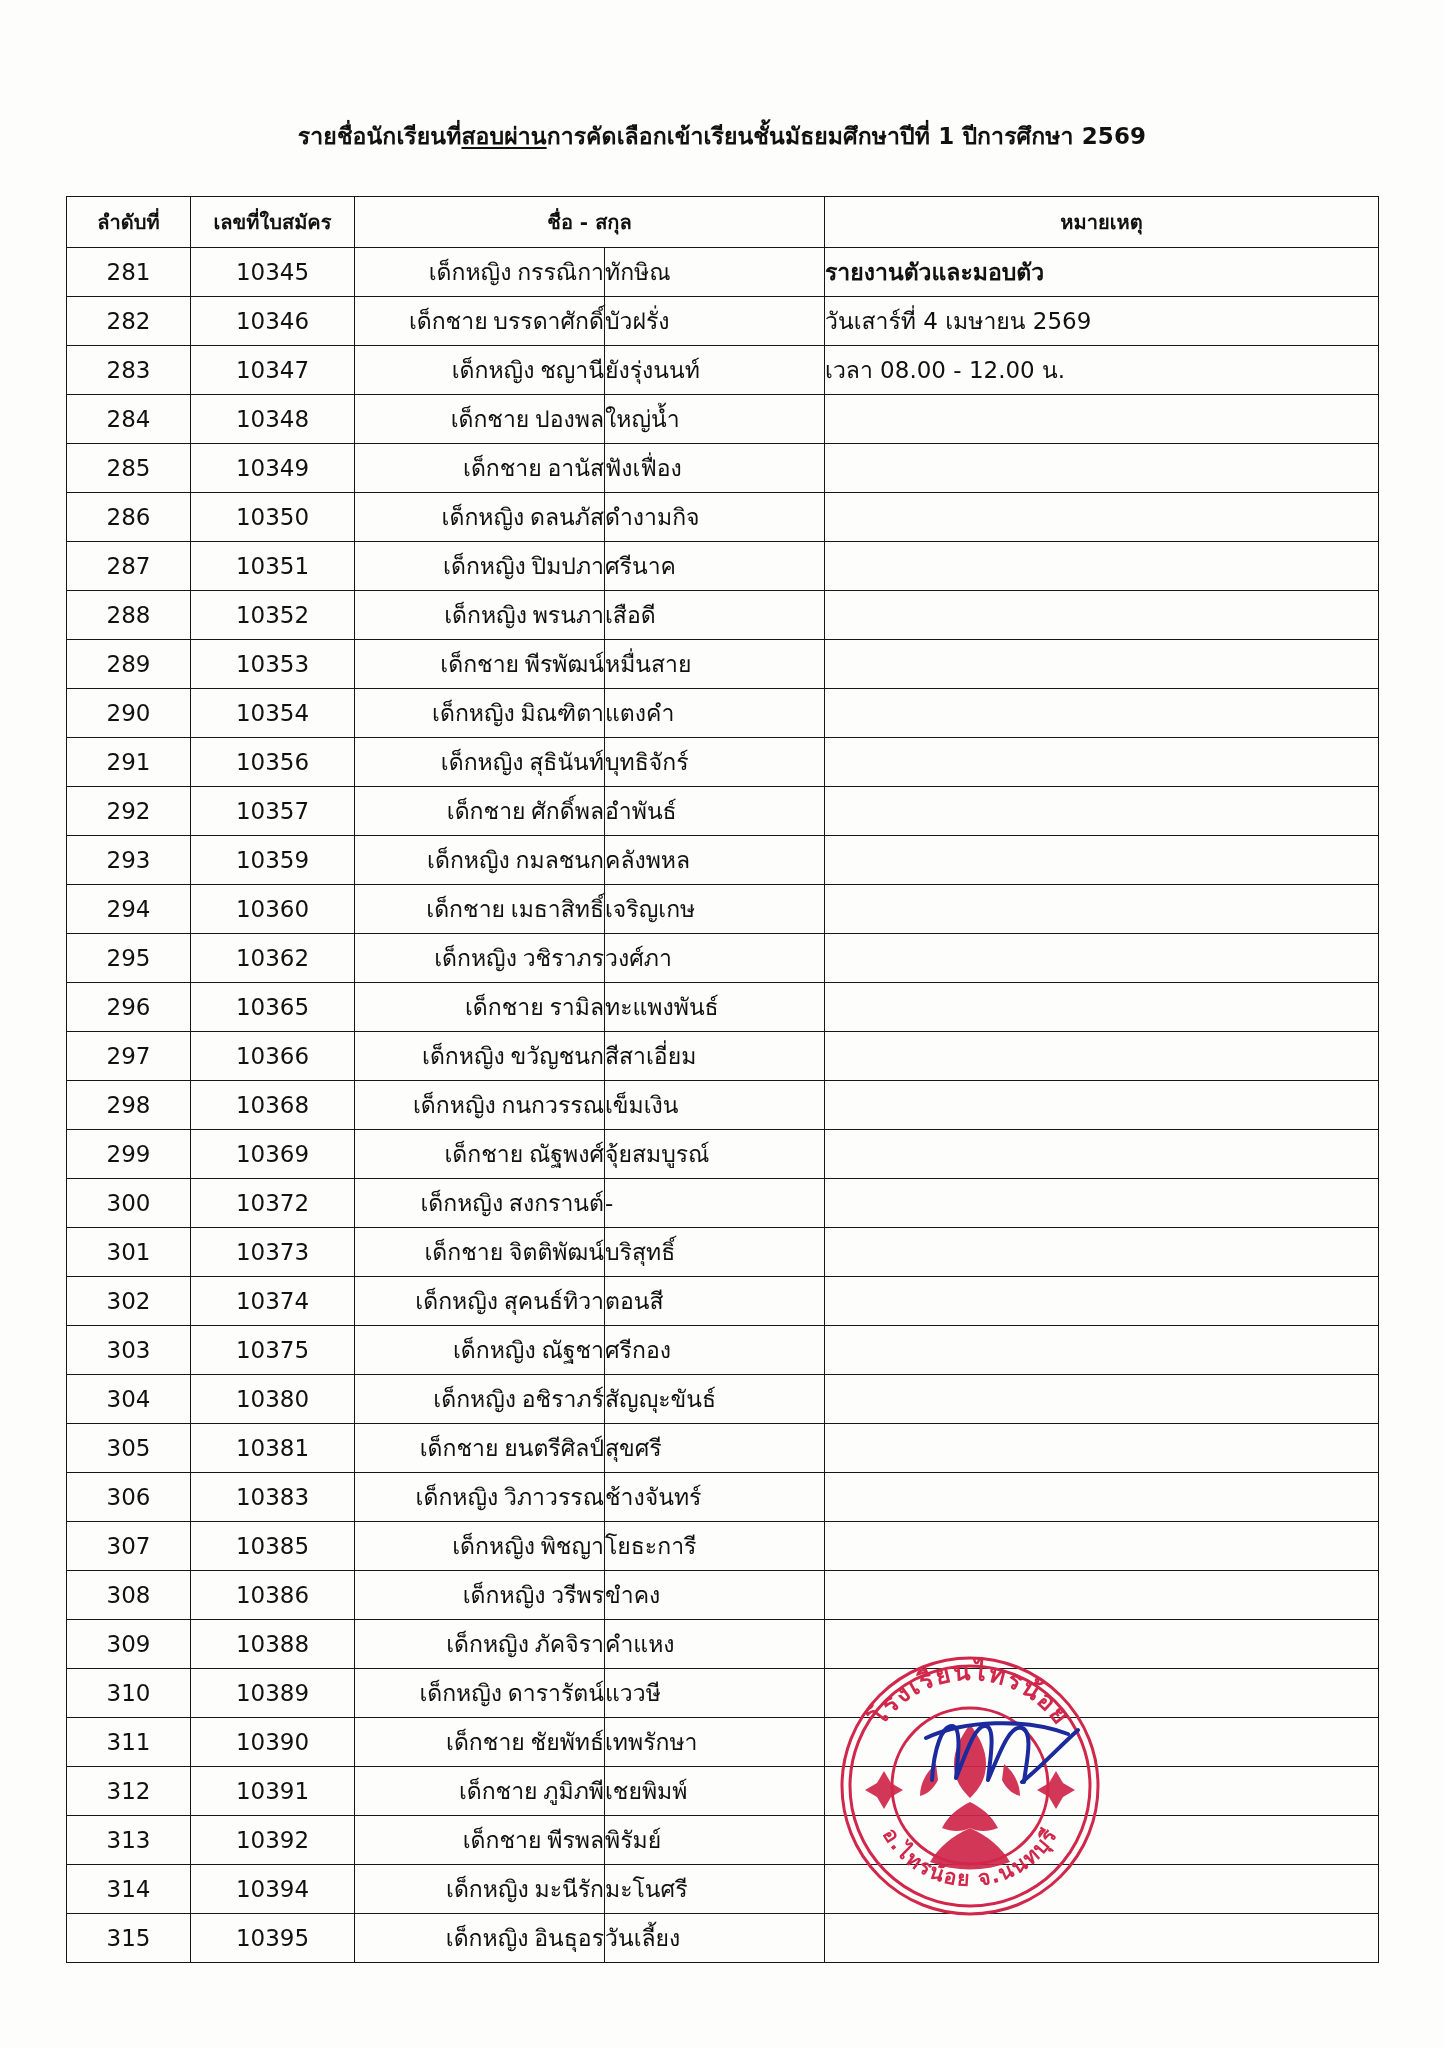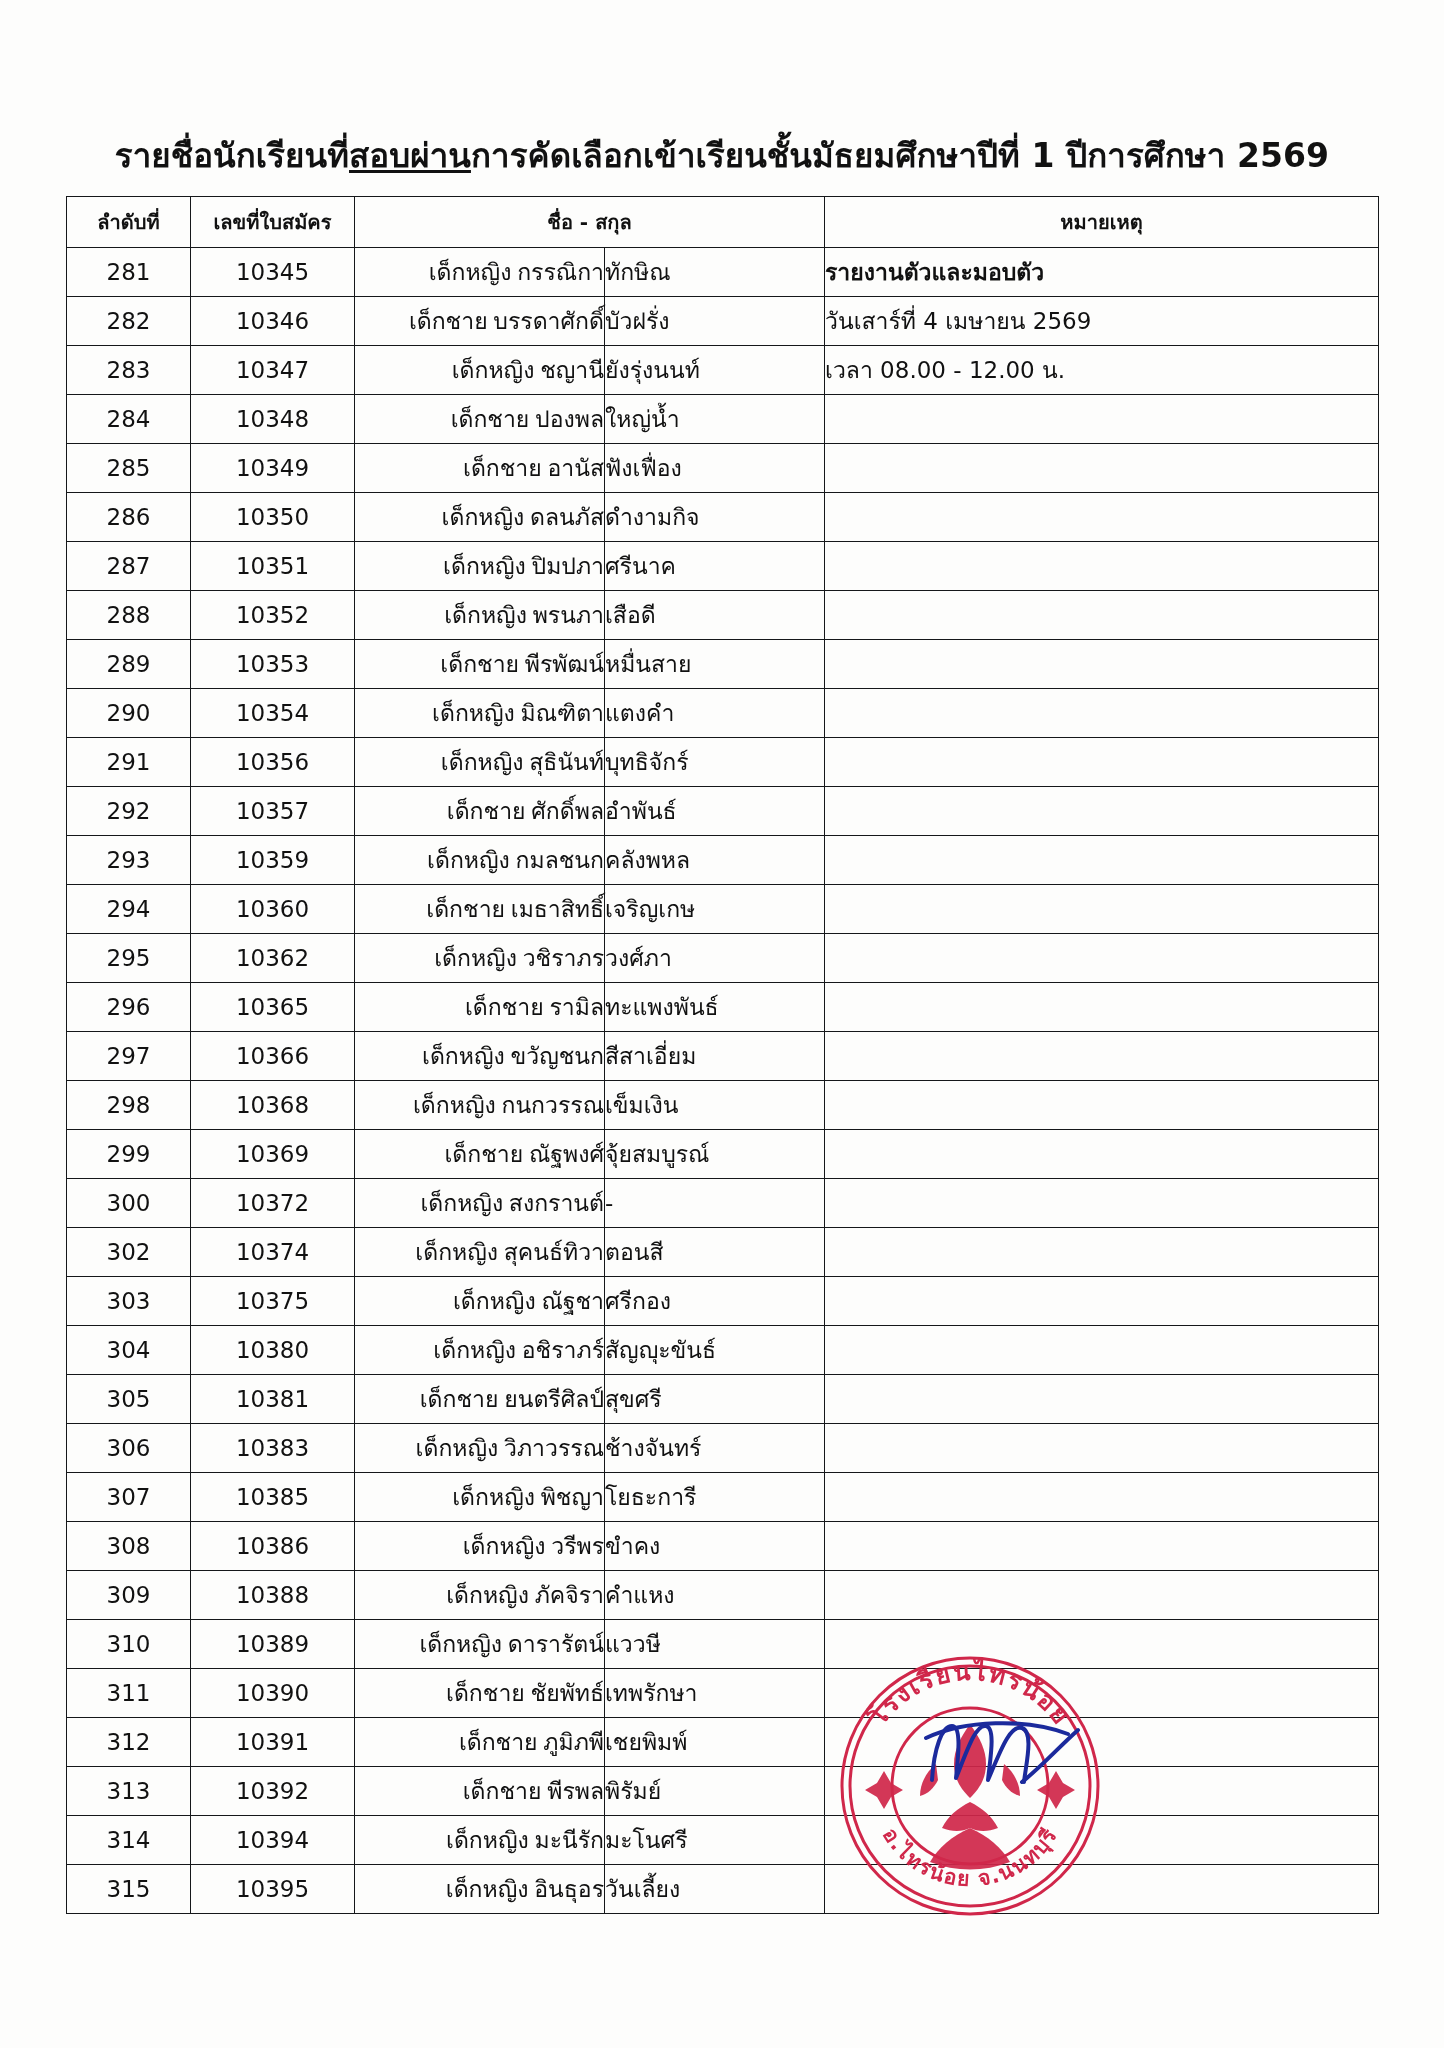--- a/index.html
+++ b/index.html
@@ -16,25 +16,25 @@
     color: #111111;
     overflow: hidden;
   }
   .page {
     position: absolute;
     inset: 0;
     background: #fdfdfc;
   }
   .doc-title {
     position: absolute;
-    top: 129px;
+    top: 118px;
     left: 0;
     width: 1444px;
     text-align: center;
-    font-size: 33px;
+    font-size: 23px;
     font-weight: 700;
     letter-spacing: 0.1px;
     white-space: nowrap;
   }
   .doc-title .underline-part {
     text-decoration: underline;
     text-underline-offset: 3px;
   }
   table.roster {
     position: absolute;
@@ -266,20 +266,27 @@
           <td class="appno">10369</td>
           <td class="first">เด็กชาย ณัฐพงศ์</td>
           <td class="last">จุ้ยสมบูรณ์</td>
           <td class="remark"></td>
         </tr>
         <tr>
           <td class="order">300</td>
           <td class="appno">10372</td>
           <td class="first">เด็กหญิง สงกรานต์</td>
           <td class="last">-</td>
+          <td class="remark"></td>
+        </tr>
+        <tr>
+          <td class="order">301</td>
+          <td class="appno">10373</td>
+          <td class="first">เด็กชาย จิตติพัฒน์</td>
+          <td class="last">บริสุทธิ์</td>
           <td class="remark"></td>
         </tr>
         <tr>
           <td class="order">302</td>
           <td class="appno">10374</td>
           <td class="first">เด็กหญิง สุคนธ์ทิวา</td>
           <td class="last">ตอนสี</td>
           <td class="remark"></td>
         </tr>
         <tr>

